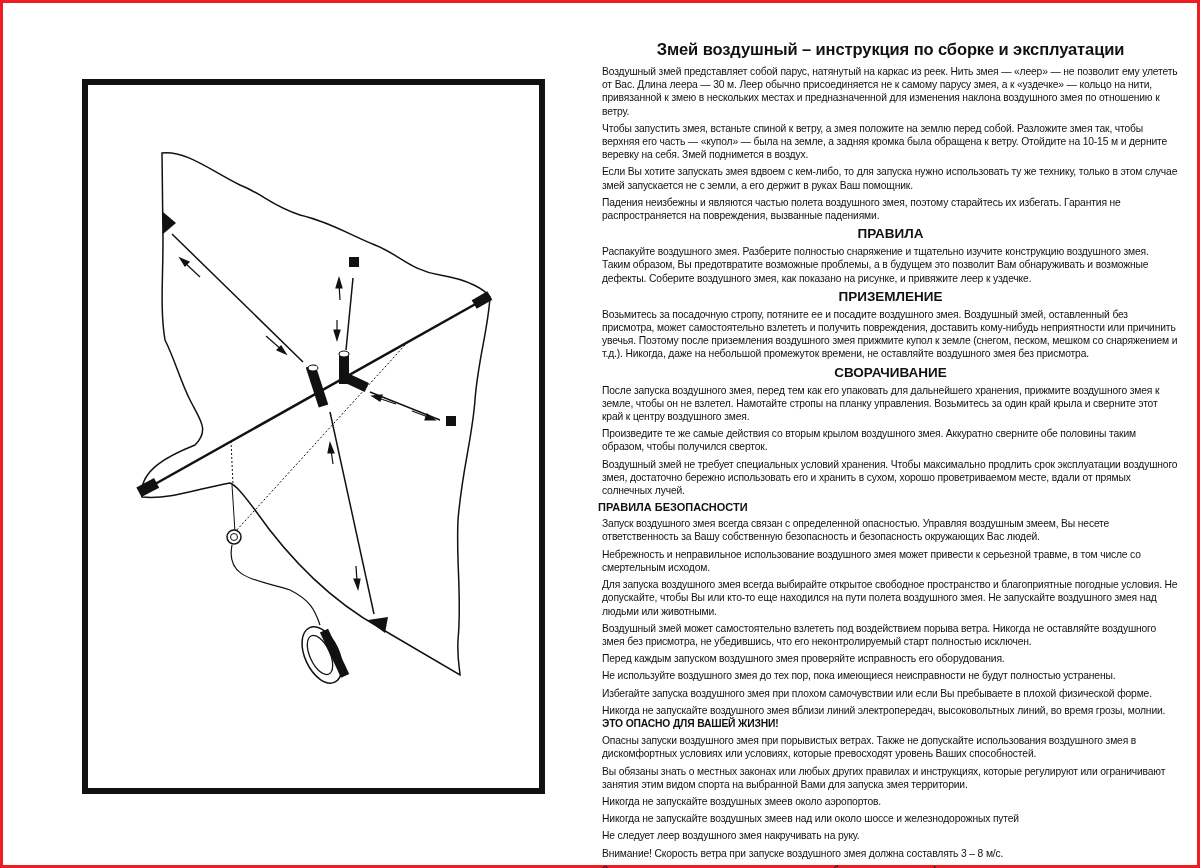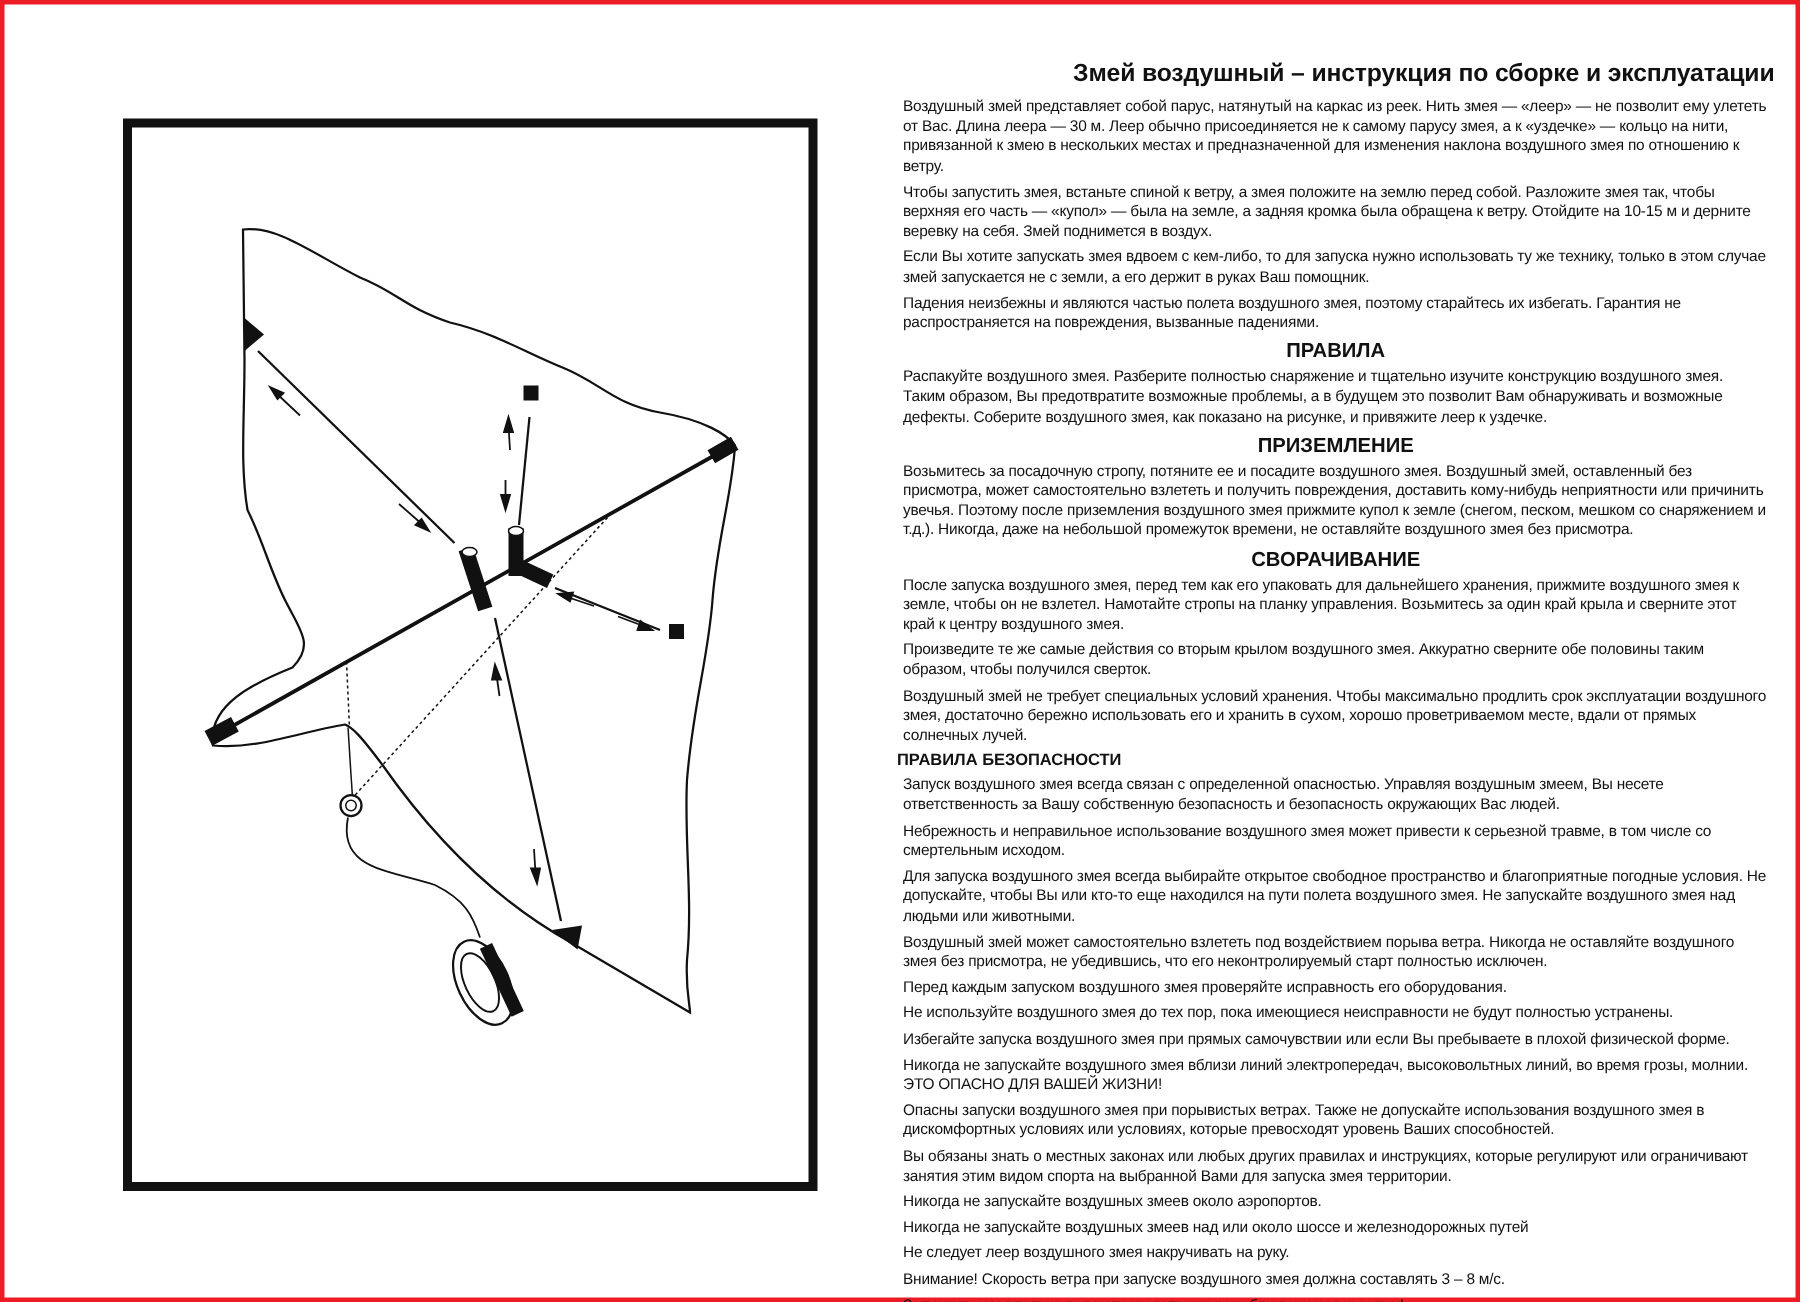--- a/index.html
+++ b/index.html
@@ -1,26 +1,26 @@
 <!DOCTYPE html>
 <html><head>
 <meta charset="utf-8">
 <style>
   html, body { margin: 0; padding: 0; background: #ffffff; }
   body { width: 1200px; height: 868px; position: relative; overflow: hidden; font-family: "Liberation Sans", sans-serif; }
   .page-border { position: absolute; left: 0; top: 0; width: 1200px; height: 868px; box-sizing: border-box; border: 3px solid #ee1c25; }
   .figure-frame { position: absolute; left: 82px; top: 79px; width: 463px; height: 715px; box-sizing: border-box; border: 6px solid #111; background: #fff; }
   .diagram { position: absolute; left: 0; top: 0; width: 1200px; height: 868px; pointer-events: none; }
   .text-col { position: absolute; left: 598px; top: 40px; width: 585px; color: #111; }
-  .doc-title { font-weight: bold; font-size: 16.5px; text-align: right; margin: 0 0 6px 0; letter-spacing: -0.1px; }
+  .doc-title { font-weight: bold; font-size: 16.5px; text-align: center; margin: 0 0 6px 0; letter-spacing: -0.1px; }
   .section-heading { font-weight: bold; font-size: 13.5px; text-align: center; margin: 3px 0 4px 0; }
   .section-heading.left { text-align: left; font-size: 11px; margin: 0; }
   p.para { font-size: 10.3px; line-height: 13.2px; margin: 4px; letter-spacing: -0.15px; font-family: "Liberation Sans", sans-serif; }
   .closing { font-weight: bold; font-size: 15px; text-align: center; margin-top: 6px; }
-  strong.warn { font-weight: normal; }
+  strong.warn { font-weight: bold; }
 </style>
 </head>
 <body>
 
 <div class="page-border"></div>
 
 <div class="figure-frame"></div>
 
 <svg class="diagram" viewBox="0 0 1200 868" xmlns="http://www.w3.org/2000/svg">
 
@@ -109,21 +109,21 @@
   <p class="para">Произведите те же самые действия со вторым крылом воздушного змея. Аккуратно сверните обе половины таким образом, чтобы получился сверток.</p>
   <p class="para">Воздушный змей не требует специальных условий хранения. Чтобы максимально продлить срок эксплуатации воздушного змея, достаточно бережно использовать его и хранить в сухом, хорошо проветриваемом месте, вдали от прямых солнечных лучей.</p>
 
   <div class="section-heading left">ПРАВИЛА БЕЗОПАСНОСТИ</div>
   <p class="para">Запуск воздушного змея всегда связан с определенной опасностью. Управляя воздушным змеем, Вы несете ответственность за Вашу собственную безопасность и безопасность окружающих Вас людей.</p>
   <p class="para">Небрежность и неправильное использование воздушного змея может привести к серьезной травме, в том числе со смертельным исходом.</p>
   <p class="para">Для запуска воздушного змея всегда выбирайте открытое свободное пространство и благоприятные погодные условия. Не допускайте, чтобы Вы или кто-то еще находился на пути полета воздушного змея. Не запускайте воздушного змея над людьми или животными.</p>
   <p class="para">Воздушный змей может самостоятельно взлететь под воздействием порыва ветра. Никогда не оставляйте воздушного змея без присмотра, не убедившись, что его неконтролируемый старт полностью исключен.</p>
   <p class="para">Перед каждым запуском воздушного змея проверяйте исправность его оборудования.</p>
   <p class="para">Не используйте воздушного змея до тех пор, пока имеющиеся неисправности не будут полностью устранены.</p>
-  <p class="para">Избегайте запуска воздушного змея при прямых самочувствии или если Вы пребываете в плохой физической форме.</p>
+  <p class="para">Избегайте запуска воздушного змея при плохом самочувствии или если Вы пребываете в плохой физической форме.</p>
   <p class="para"><span>Никогда не запускайте воздушного змея вблизи линий электропередач, высоковольтных линий, во время грозы, молнии. </span><strong class="warn">ЭТО ОПАСНО ДЛЯ ВАШЕЙ ЖИЗНИ!</strong></p>
   <p class="para">Опасны запуски воздушного змея при порывистых ветрах. Также не допускайте использования воздушного змея в дискомфортных условиях или условиях, которые превосходят уровень Ваших способностей.</p>
   <p class="para">Вы обязаны знать о местных законах или любых других правилах и инструкциях, которые регулируют или ограничивают занятия этим видом спорта на выбранной Вами для запуска змея территории.</p>
   <p class="para">Никогда не запускайте воздушных змеев около аэропортов.</p>
   <p class="para">Никогда не запускайте воздушных змеев над или около шоссе и железнодорожных путей</p>
   <p class="para">Не следует леер воздушного змея накручивать на руку.</p>
   <p class="para">Внимание! Скорость ветра при запуске воздушного змея должна составлять 3 – 8 м/с.</p>
   <p class="para">Запускать змея только под непосредственным наблюдением взрослых!</p>
 
   <div class="closing">Наслаждайтесь полётами вашего воздушного змея!</div>

